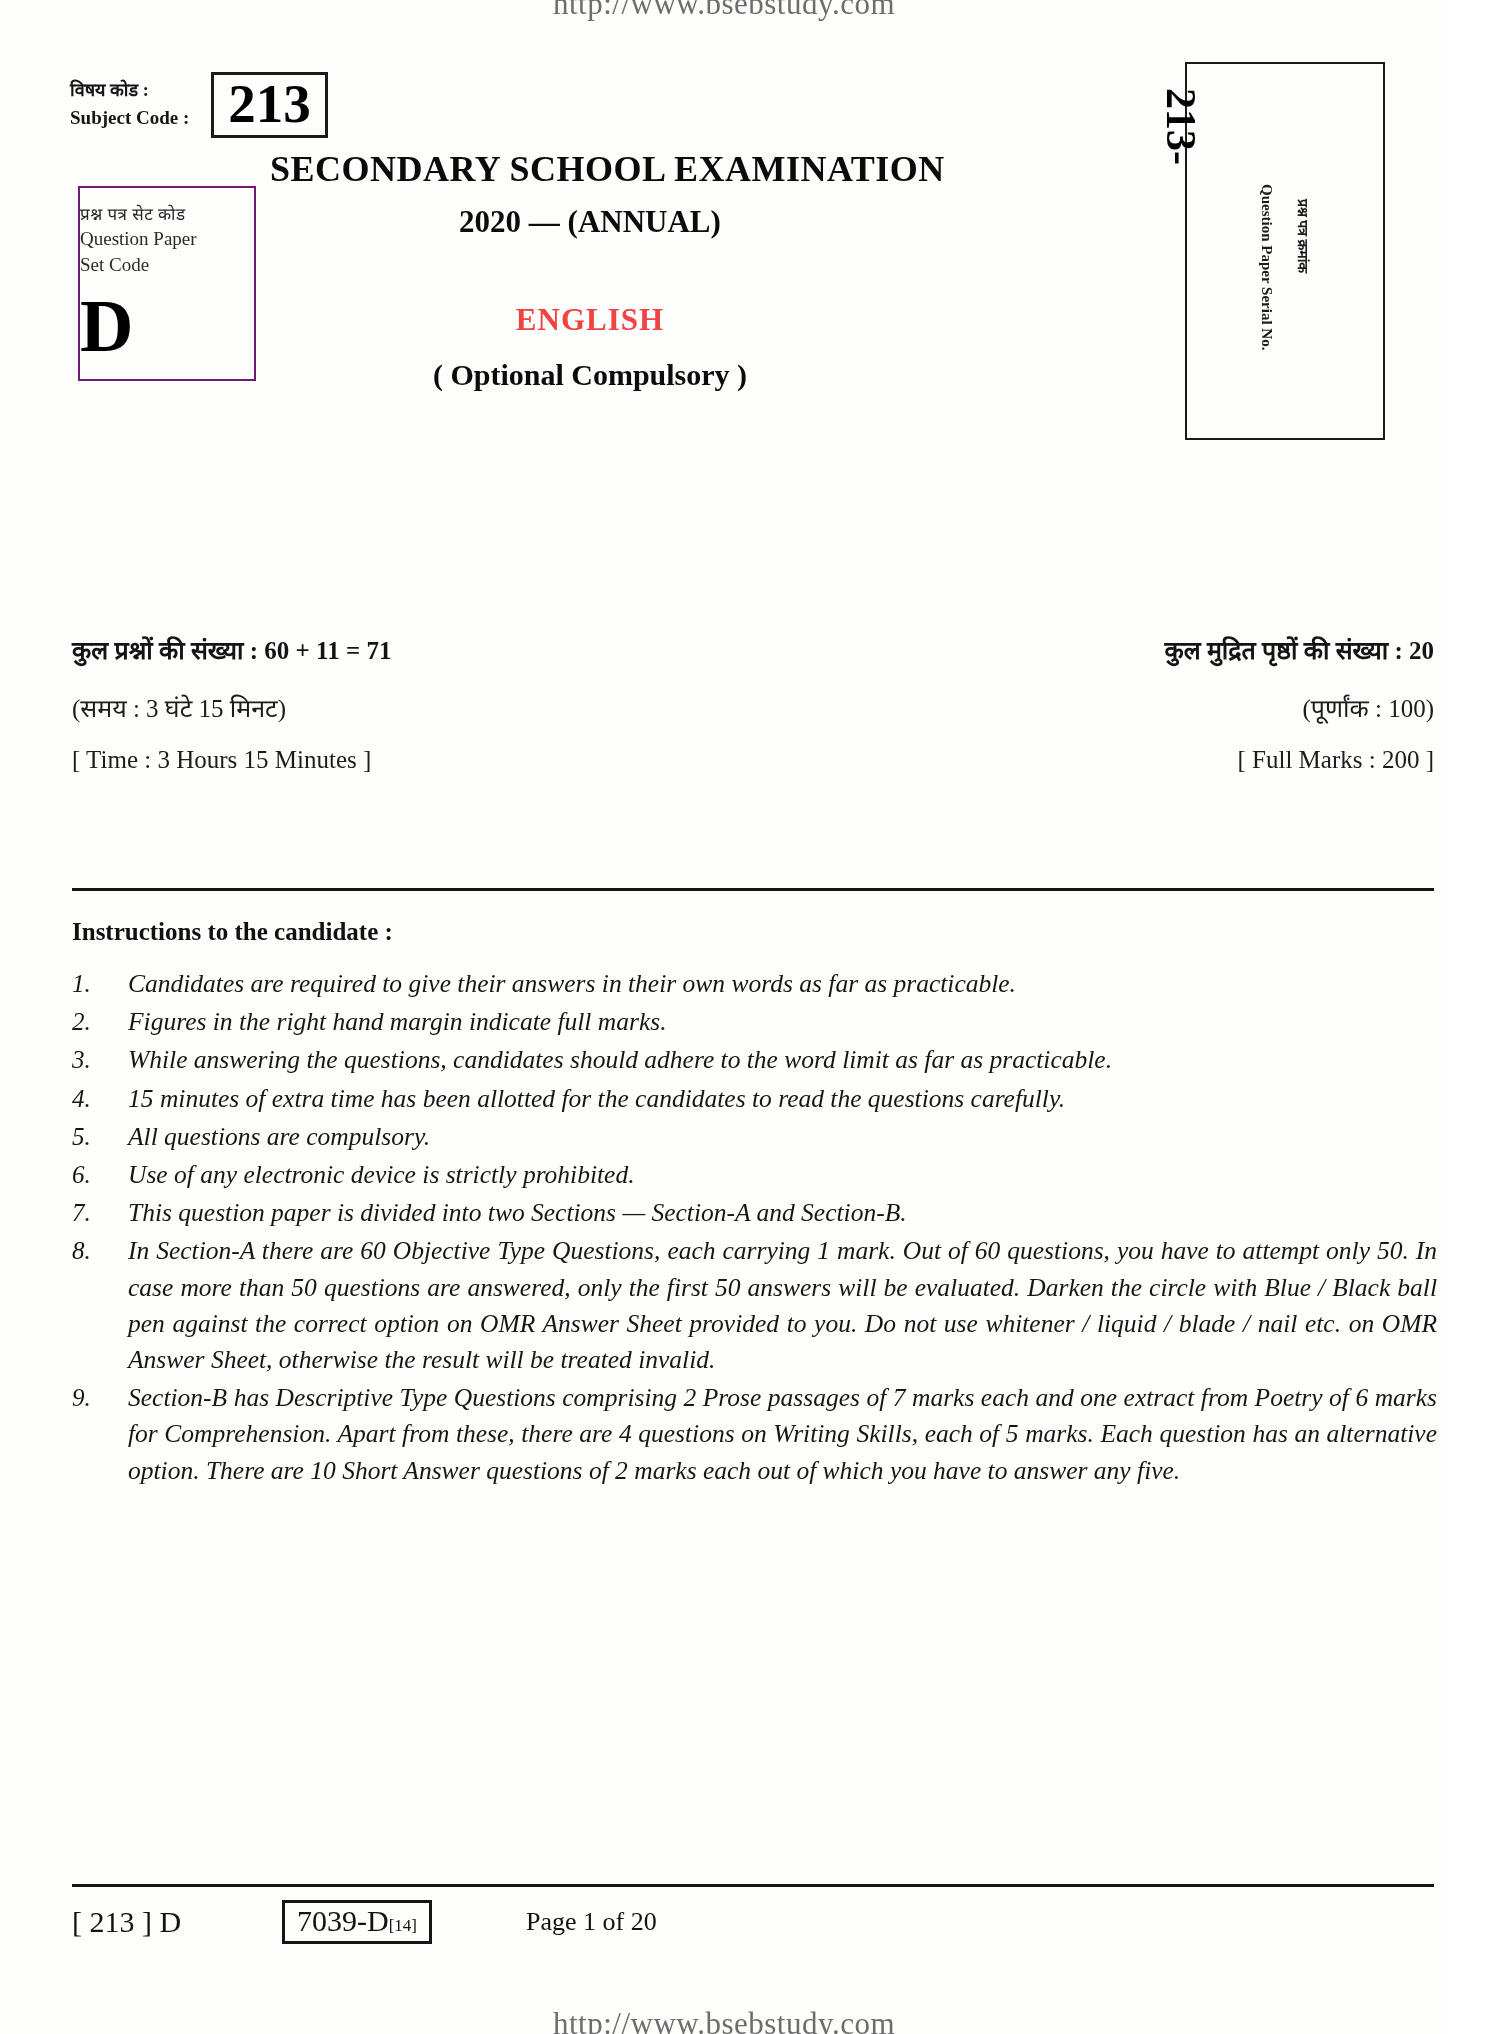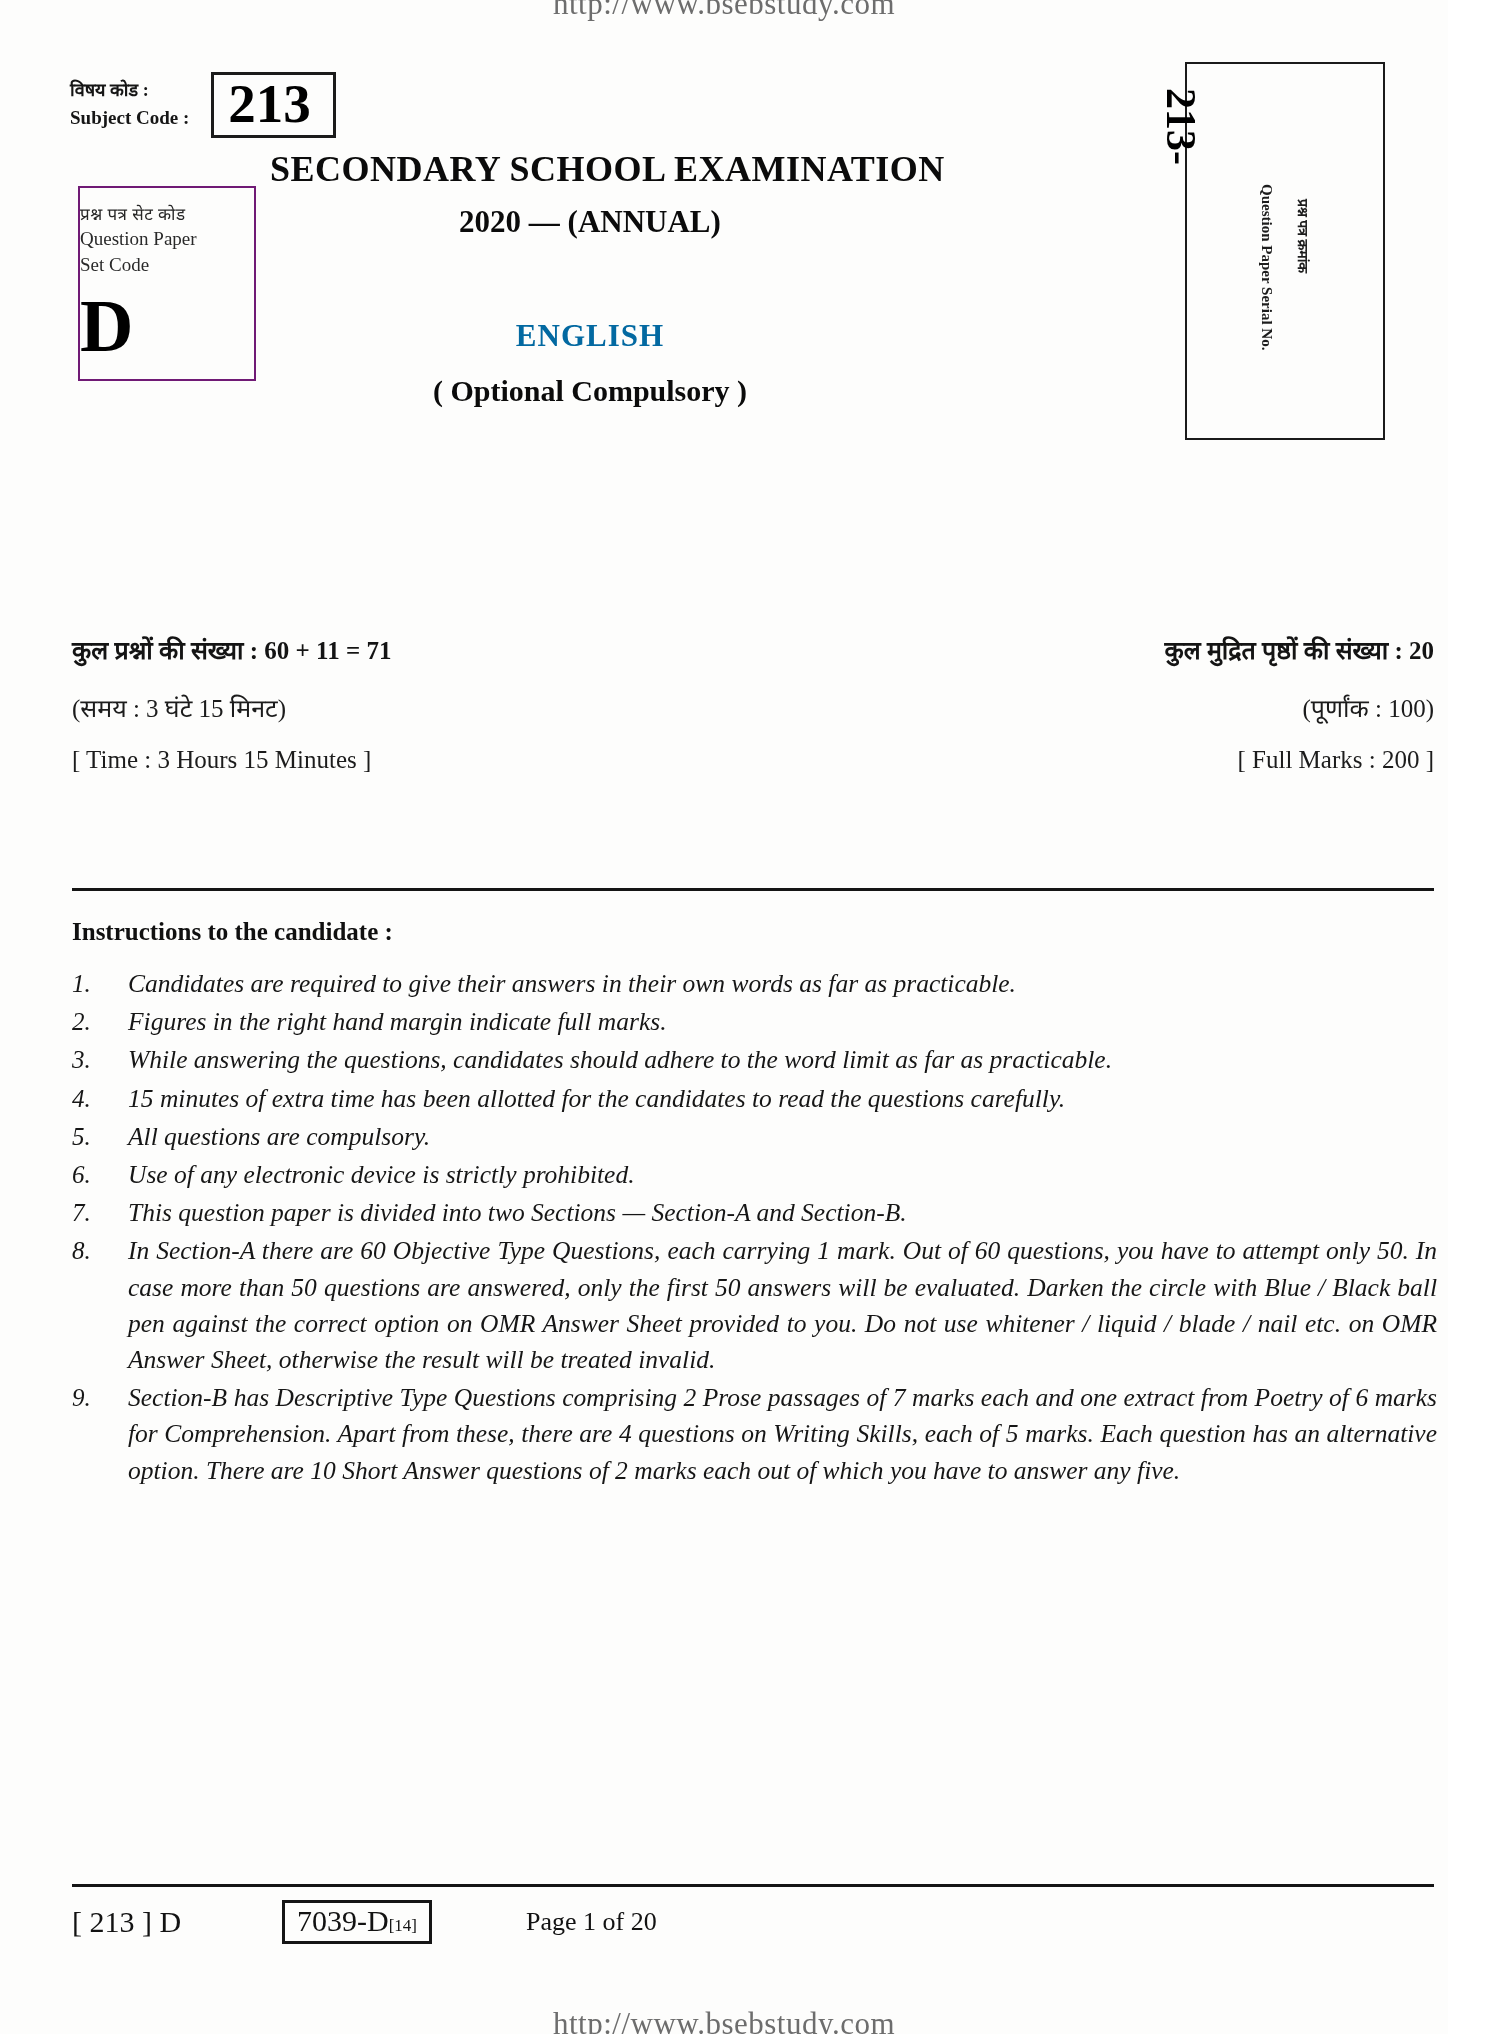--- a/index.html
+++ b/index.html
@@ -47,21 +47,21 @@
     font-weight: bold;
     font-size: 19px;
     line-height: 1.5;
     color: #161616;
     text-align: left;
     padding-right: 22px;
   }
   .subject-code-labels .hi { font-size: 18px; }
   .subject-code-box {
     border: 3px solid #1b1b1b;
-    padding: 1px 22px 4px 14px;
+    padding: 1px 14px 4px 14px;
     font-family: "Liberation Serif", serif;
     font-weight: bold;
     font-size: 55px;
     line-height: 1;
     color: #000;
   }
 
   
   .set-code-box {
     position: absolute;
@@ -116,23 +116,23 @@
     font-family: "Liberation Serif", serif;
     font-weight: bold;
     font-size: 31px;
     margin-top: 14px;
     color: #0b0b0b;
   }
   .exam-subject {
     font-family: "Liberation Serif", serif;
     font-weight: bold;
     font-size: 31px;
-    margin-top: 78px;
+    margin-top: 62px;
     letter-spacing: 1px;
-    color: #0369a1;
+    color: #ef4444;
   }
   .exam-subject-sub {
     font-family: "Liberation Serif", serif;
     font-weight: bold;
     font-size: 30px;
     margin-top: 20px;
     color: #0b0b0b;
   }
 
   

